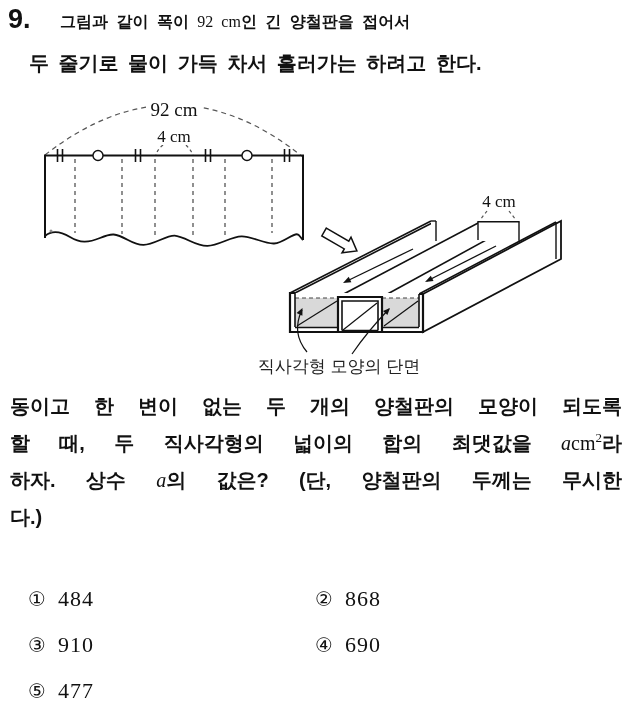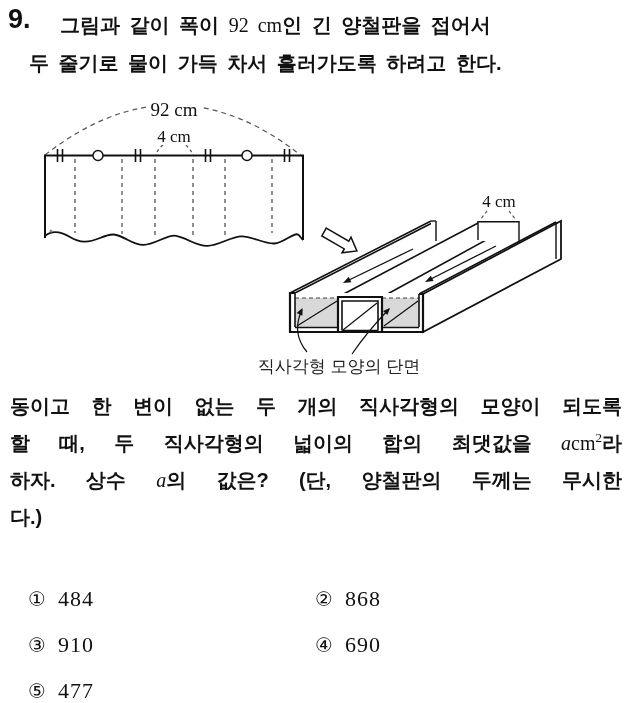--- a/index.html
+++ b/index.html
@@ -1,20 +1,20 @@
 <!DOCTYPE html>
 <html><head>
 <meta charset="utf-8">
 <style>
   html,body{margin:0;padding:0;background:#fff;}
   .page{position:relative;width:636px;height:703px;background:#ffffff;
         font-family:"Liberation Sans",sans-serif;color:#111;overflow:hidden;}
   
   .q-number{position:absolute;left:8px;top:4px;font-size:27px;font-weight:700;}
-  .h-line1{position:absolute;left:60px;top:12px;font-size:20px;font-weight:700;word-spacing:4px;white-space:nowrap;}
+  .h-line1{position:absolute;left:60px;top:12px;font-size:16px;font-weight:700;word-spacing:4px;white-space:nowrap;}
   .h-line2{position:absolute;left:29px;top:50px;font-size:20px;font-weight:700;word-spacing:4px;white-space:nowrap;}
   .mathn{font-family:"Liberation Serif",serif;font-weight:400;}
   
   .fig{position:absolute;left:0;top:0;width:636px;height:703px;}
   
   .body-text{position:absolute;left:10px;top:388px;width:612px;
              font-size:20px;font-weight:700;line-height:37px;}
   .jline{text-align:justify;text-align-last:justify;}
   .lline{text-align:left;}
   .math-var{font-family:"Liberation Serif",serif;font-style:italic;font-weight:400;}
@@ -141,24 +141,24 @@
       <polygon points="302.5,308 302.4,315.7 296.6,312.9" fill="#111"></polygon>
       <path d="M352,354 Q367,332 389,309" fill="none" stroke="#111" stroke-width="1.2"></path>
       <polygon points="390,308 387.4,315.1 383,310.9" fill="#111"></polygon>
 
       <text x="339" y="372" text-anchor="middle" font-family="Liberation Sans, sans-serif" font-size="17" fill="#222">직사각형 모양의 단면</text>
     </g>
   </svg>
 
   <div class="q-number">9.</div>
   <div class="h-line1"><span>그림과 같이 폭이 </span><span class="mathn">92 cm</span><span>인 긴 양철판을 접어서</span></div>
-  <div class="h-line2">두 줄기로 물이 가득 차서 흘러가도록 하려고 한다.</div>
+  <div class="h-line2">두 줄기로 물이 가득 차서 흘러가는 하려고 한다.</div>
 
   <div class="body-text">
-    <div class="jline">동이고 한 변이 없는 두 개의 직사각형의 모양이 되도록</div>
+    <div class="jline">동이고 한 변이 없는 두 개의 양철판의 모양이 되도록</div>
     <div class="jline"><span>할 때, 두 직사각형의 넓이의 합의 최댓값을 </span><span class="math-var">a</span><span class="math-unit">cm</span><span class="math-sup">2</span><span>라</span></div>
     <div class="jline"><span>하자. 상수 </span><span class="math-var">a</span><span>의 값은? (단, 양철판의 두께는 무시한</span></div>
     <div class="lline">다.)</div>
   </div>
 
   <div class="choices">
     <div class="choice-row">
       <div class="choice">
           <span class="marker">①</span>
           <span class="value">484</span>

